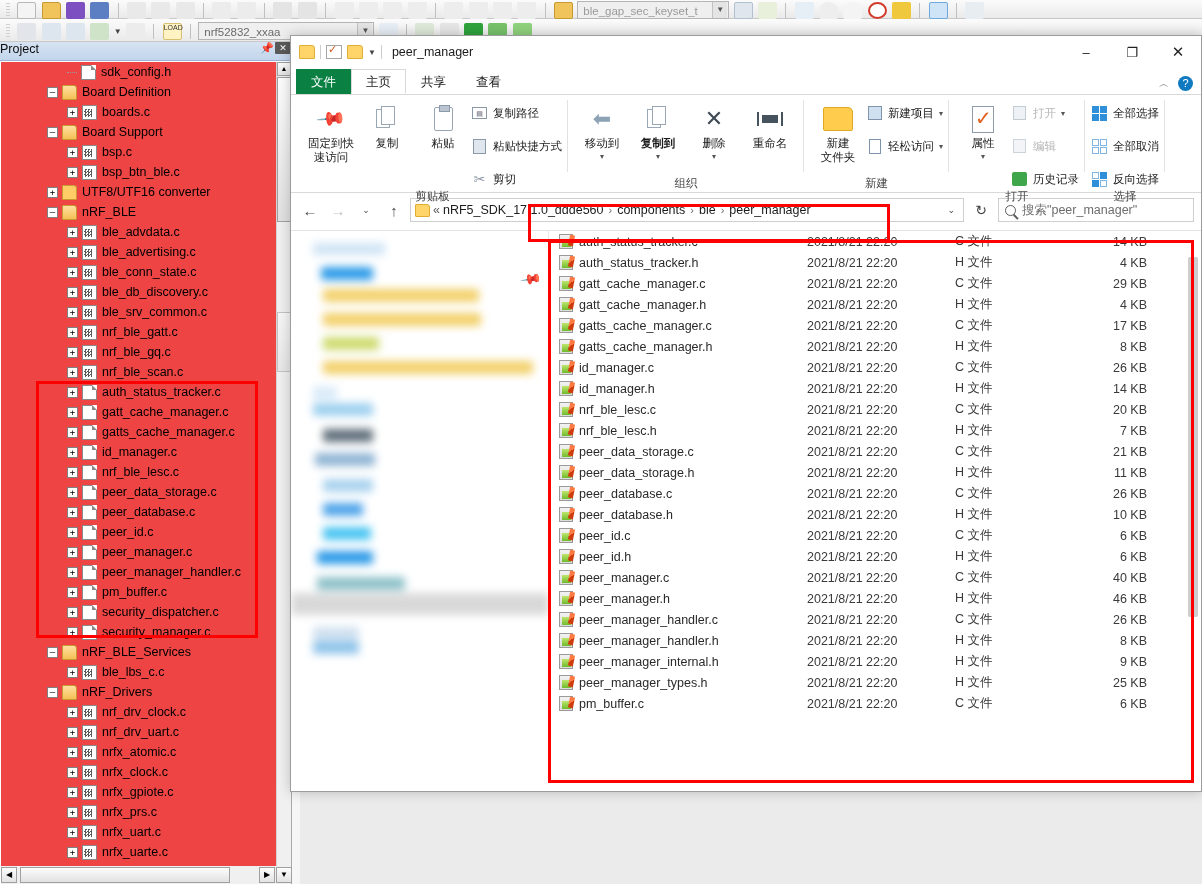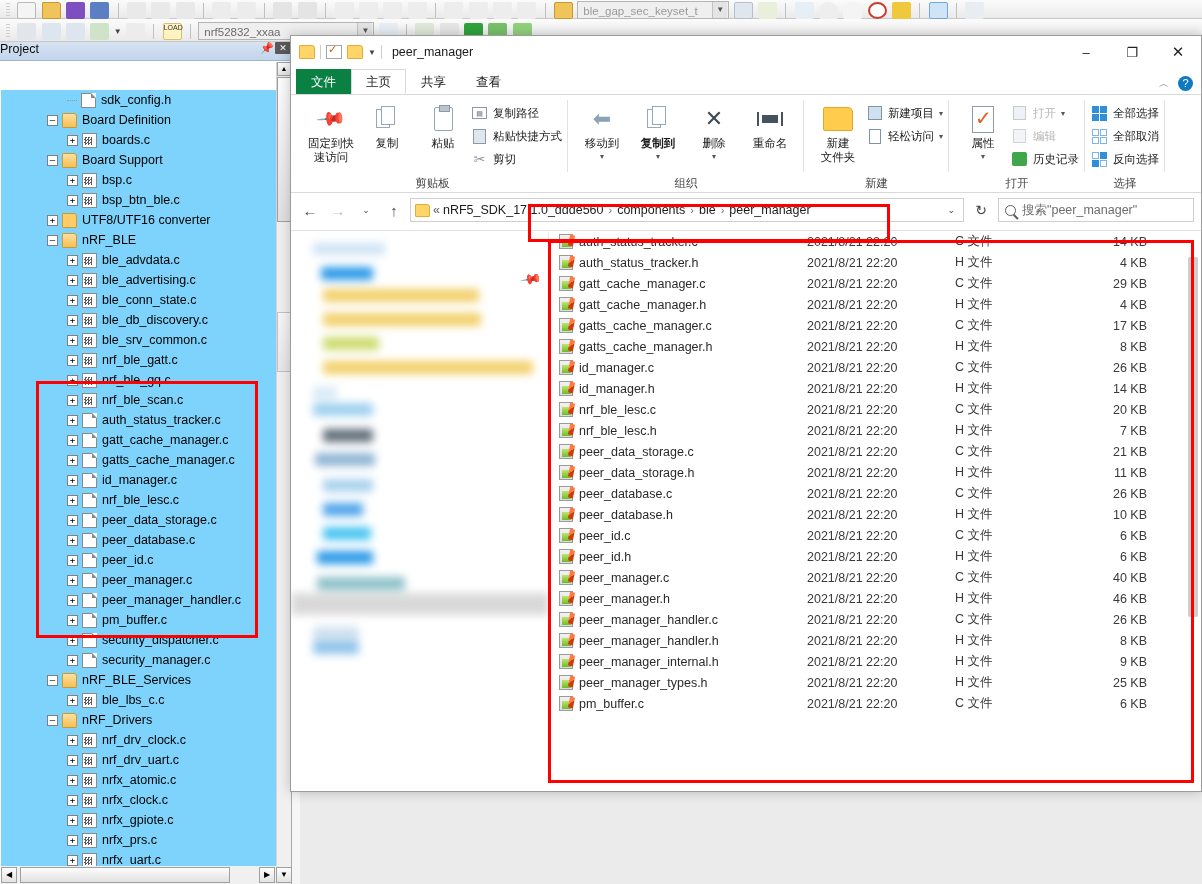--- a/index.html
+++ b/index.html
@@ -42,21 +42,21 @@
      border-right:1px solid #a9a9a9; }
   #proj-title { height:19px; background:linear-gradient(#d6e3f2,#c3d5ec);
      border-bottom:1px solid #9db4d0; font-size:12px; color:#0c0c0c;
      display:flex; align-items:flex-start; padding:0 0; }
   #proj-title .t { flex:1; font-size:12.5px; }
   #proj-title .pin, #proj-title .cls { width:16px; text-align:center; font-size:11px; color:#223; }
   #proj-title .cls { background:#5a5a5a; color:#fff; font-size:9px; line-height:12px; height:12px;
      border-radius:1px; }
 
   #proj-tree { position:absolute; left:1px; right:15px; top:20px; bottom:18px; overflow:hidden;
-     background:#7dd3fc; font-size:12.5px;margin-top:28px; }
+     background:#ef4444; font-size:12.5px; }
   .tnode { height:20px; display:flex; align-items:center; white-space:nowrap; }
   .exp { width:11px; height:11px; border:1px solid #808080; background:#fff; color:#000;
      font-size:9px; line-height:9px; text-align:center; display:inline-block; margin-right:4px;
      font-family:"DejaVu Sans Mono",monospace; flex:none; }
   .dotline { width:10px; border-top:1px dotted #9a9a9a; height:1px; display:inline-block; margin-right:2px; flex:none;}
   .ficon { width:15px; height:15px; flex:none; margin-right:5px; position:relative; }
   .ficon.folder { background:#ffcc66; border:1px solid #c79a33; border-radius:1px 3px 1px 1px; }
   .ficon.folder.open { background:linear-gradient(#ffe0a0,#f5bf55); }
   .ficon.doc { background:#fff; border:1px solid #8a8a8a; }
   .ficon.doc:after { content:""; position:absolute; right:-1px; top:-1px; border-width:0 5px 5px 0;
@@ -111,21 +111,21 @@
   
   #ribbon { height:98px; background:#fff; border-bottom:1px solid #d9d9d9; display:flex;
      position:relative; padding-left:6px; }
   .rgroup { display:flex; flex-direction:column; position:relative; padding:4px 6px 0 6px; }
   .rgroup .gbody { display:flex; flex:1; align-items:flex-start; }
   .rgroup .glabel { text-align:center; font-size:11.5px; color:#444; height:16px; line-height:14px; }
   .rgroup .gsep { position:absolute; right:0; top:5px; bottom:20px; width:1px; background:#e2e2e2; }
   .bigbtn { width:56px; display:flex; flex-direction:column; align-items:center; padding-top:3px;
      font-size:11.5px; color:#1b1b1b; line-height:14px; text-align:center; }
   .bigbtn .gl { height:34px; display:flex; align-items:center; }
-  .smallcol { display:flex; flex-direction:column; padding-top:4px; gap:3px; }
+  .smallcol { display:flex; flex-direction:column; padding-top:4px; gap:13px; }
   .smallbtn { display:flex; align-items:center; gap:5px; font-size:11.5px; color:#1b1b1b; height:20px; }
   .smallbtn .gl { width:17px; height:16px; display:flex; align-items:center; justify-content:center; }
   .smallbtn.dis { color:#b4b4b4; }
   .dcaret { font-size:8px; color:#555; }
 
   
   .g-pin { font-size:19px; color:#5b6670; transform:rotate(40deg); }
   .g-copy { position:relative; width:22px; height:26px; }
   .g-copy i { position:absolute; background:#fff; border:1px solid #9aa7b4; display:block; }
   .g-paste { width:19px; height:24px; background:#fff; border:1.5px solid #98a5b3; border-radius:2px; position:relative;}

